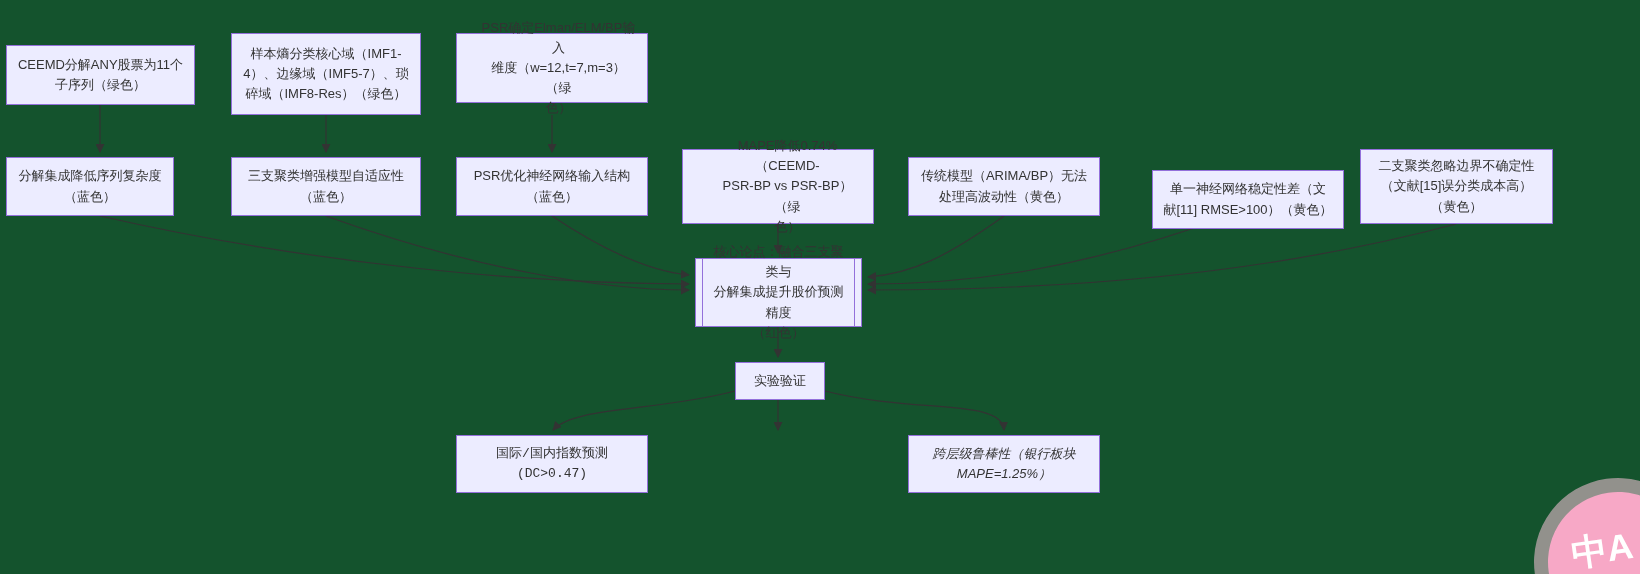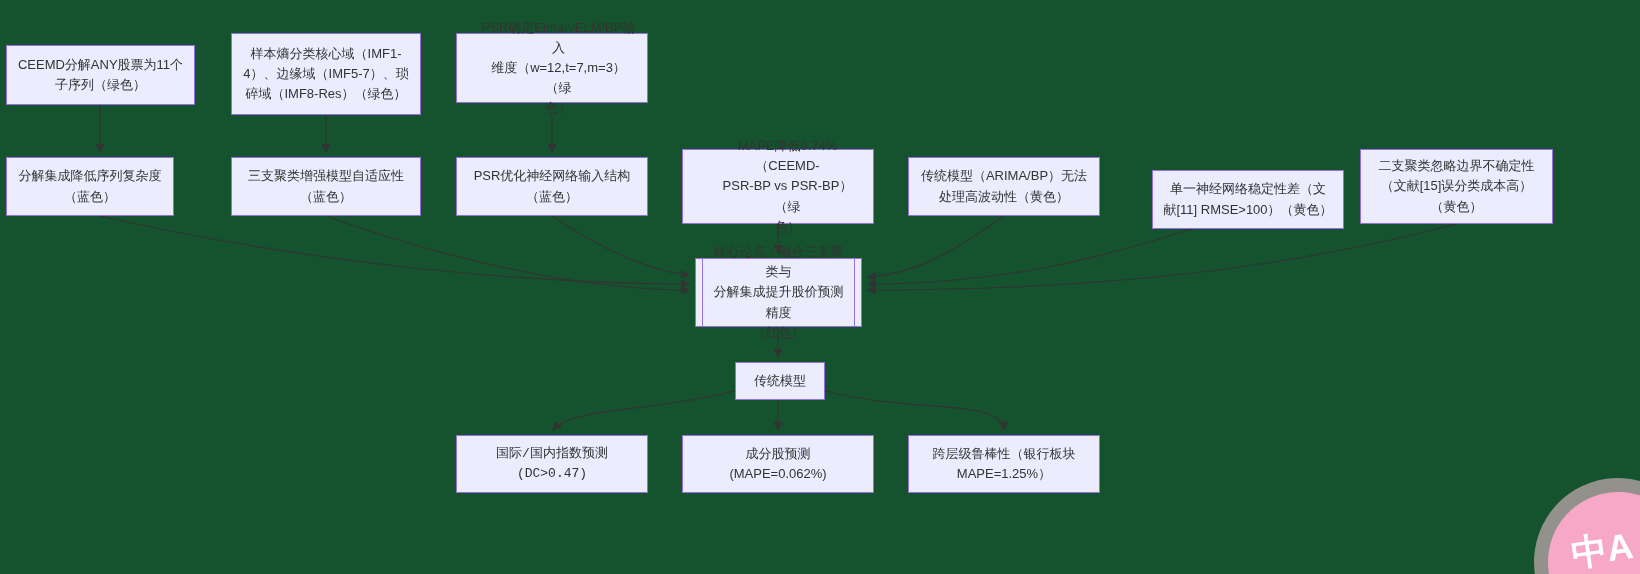--- a/index.html
+++ b/index.html
@@ -31,21 +31,21 @@
   .n-b2{left:231px; top:157px; width:190px; height:59px;}
   .n-b3{left:456px; top:157px; width:192px; height:59px;justify-content:center;}
   .n-b4{left:682px; top:149px; width:192px; height:75px;padding-left:29px;}
   .n-b5{left:908px; top:157px; width:192px; height:59px;}
   .n-b6{left:1133px;top:170px; width:192px; height:59px;margin-left:19px;}
   .n-b7{left:1360px;top:149px; width:193px; height:75px;}
   .n-core{left:695px;top:258px;width:167px; height:69px;padding:16px 14px;}
   .n-exp{left:735px; top:362px;width:90px;  height:38px;}
   .n-e1{left:456px; top:435px; width:192px; height:58px;font-family:Liberation Mono, monospace;}
   .n-e2{left:682px; top:435px; width:192px; height:58px;}
-  .n-e3{left:908px; top:435px; width:192px; height:58px;}
+  .n-e3{left:908px; top:435px; width:192px; height:58px;font-style:italic;}
   
   .n-core::before,.n-core::after{
     content:"";position:absolute;top:0;bottom:0;width:0;
     border-left:1px solid #9370DB;
   }
   .n-core::before{left:6px;}
   .n-core::after{right:6px;}
   .watermark{
     position:absolute;
     right:-48px;bottom:-58px;
@@ -138,30 +138,26 @@
 （黄色）</span>
   </div>
 
   <div class="node n-core">
     <span>核心论点：融合三支聚类与
 分解集成提升股价预测精度
 （红色）</span>
   </div>
 
   <div class="node n-exp">
-    <span>传统模型</span>
+    <span>实验验证</span>
   </div>
 
   <div class="node n-e1">
     <span>国际/国内指数预测
 (DC&gt;0.47)</span>
-  </div>
-  <div class="node n-e2">
-    <span>成分股预测
-(MAPE=0.062%)</span>
   </div>
   <div class="node n-e3">
     <span>跨层级鲁棒性（银行板块
 MAPE=1.25%）</span>
   </div>
 
   <div class="watermark">
     <span>中A</span>
   </div>
 

